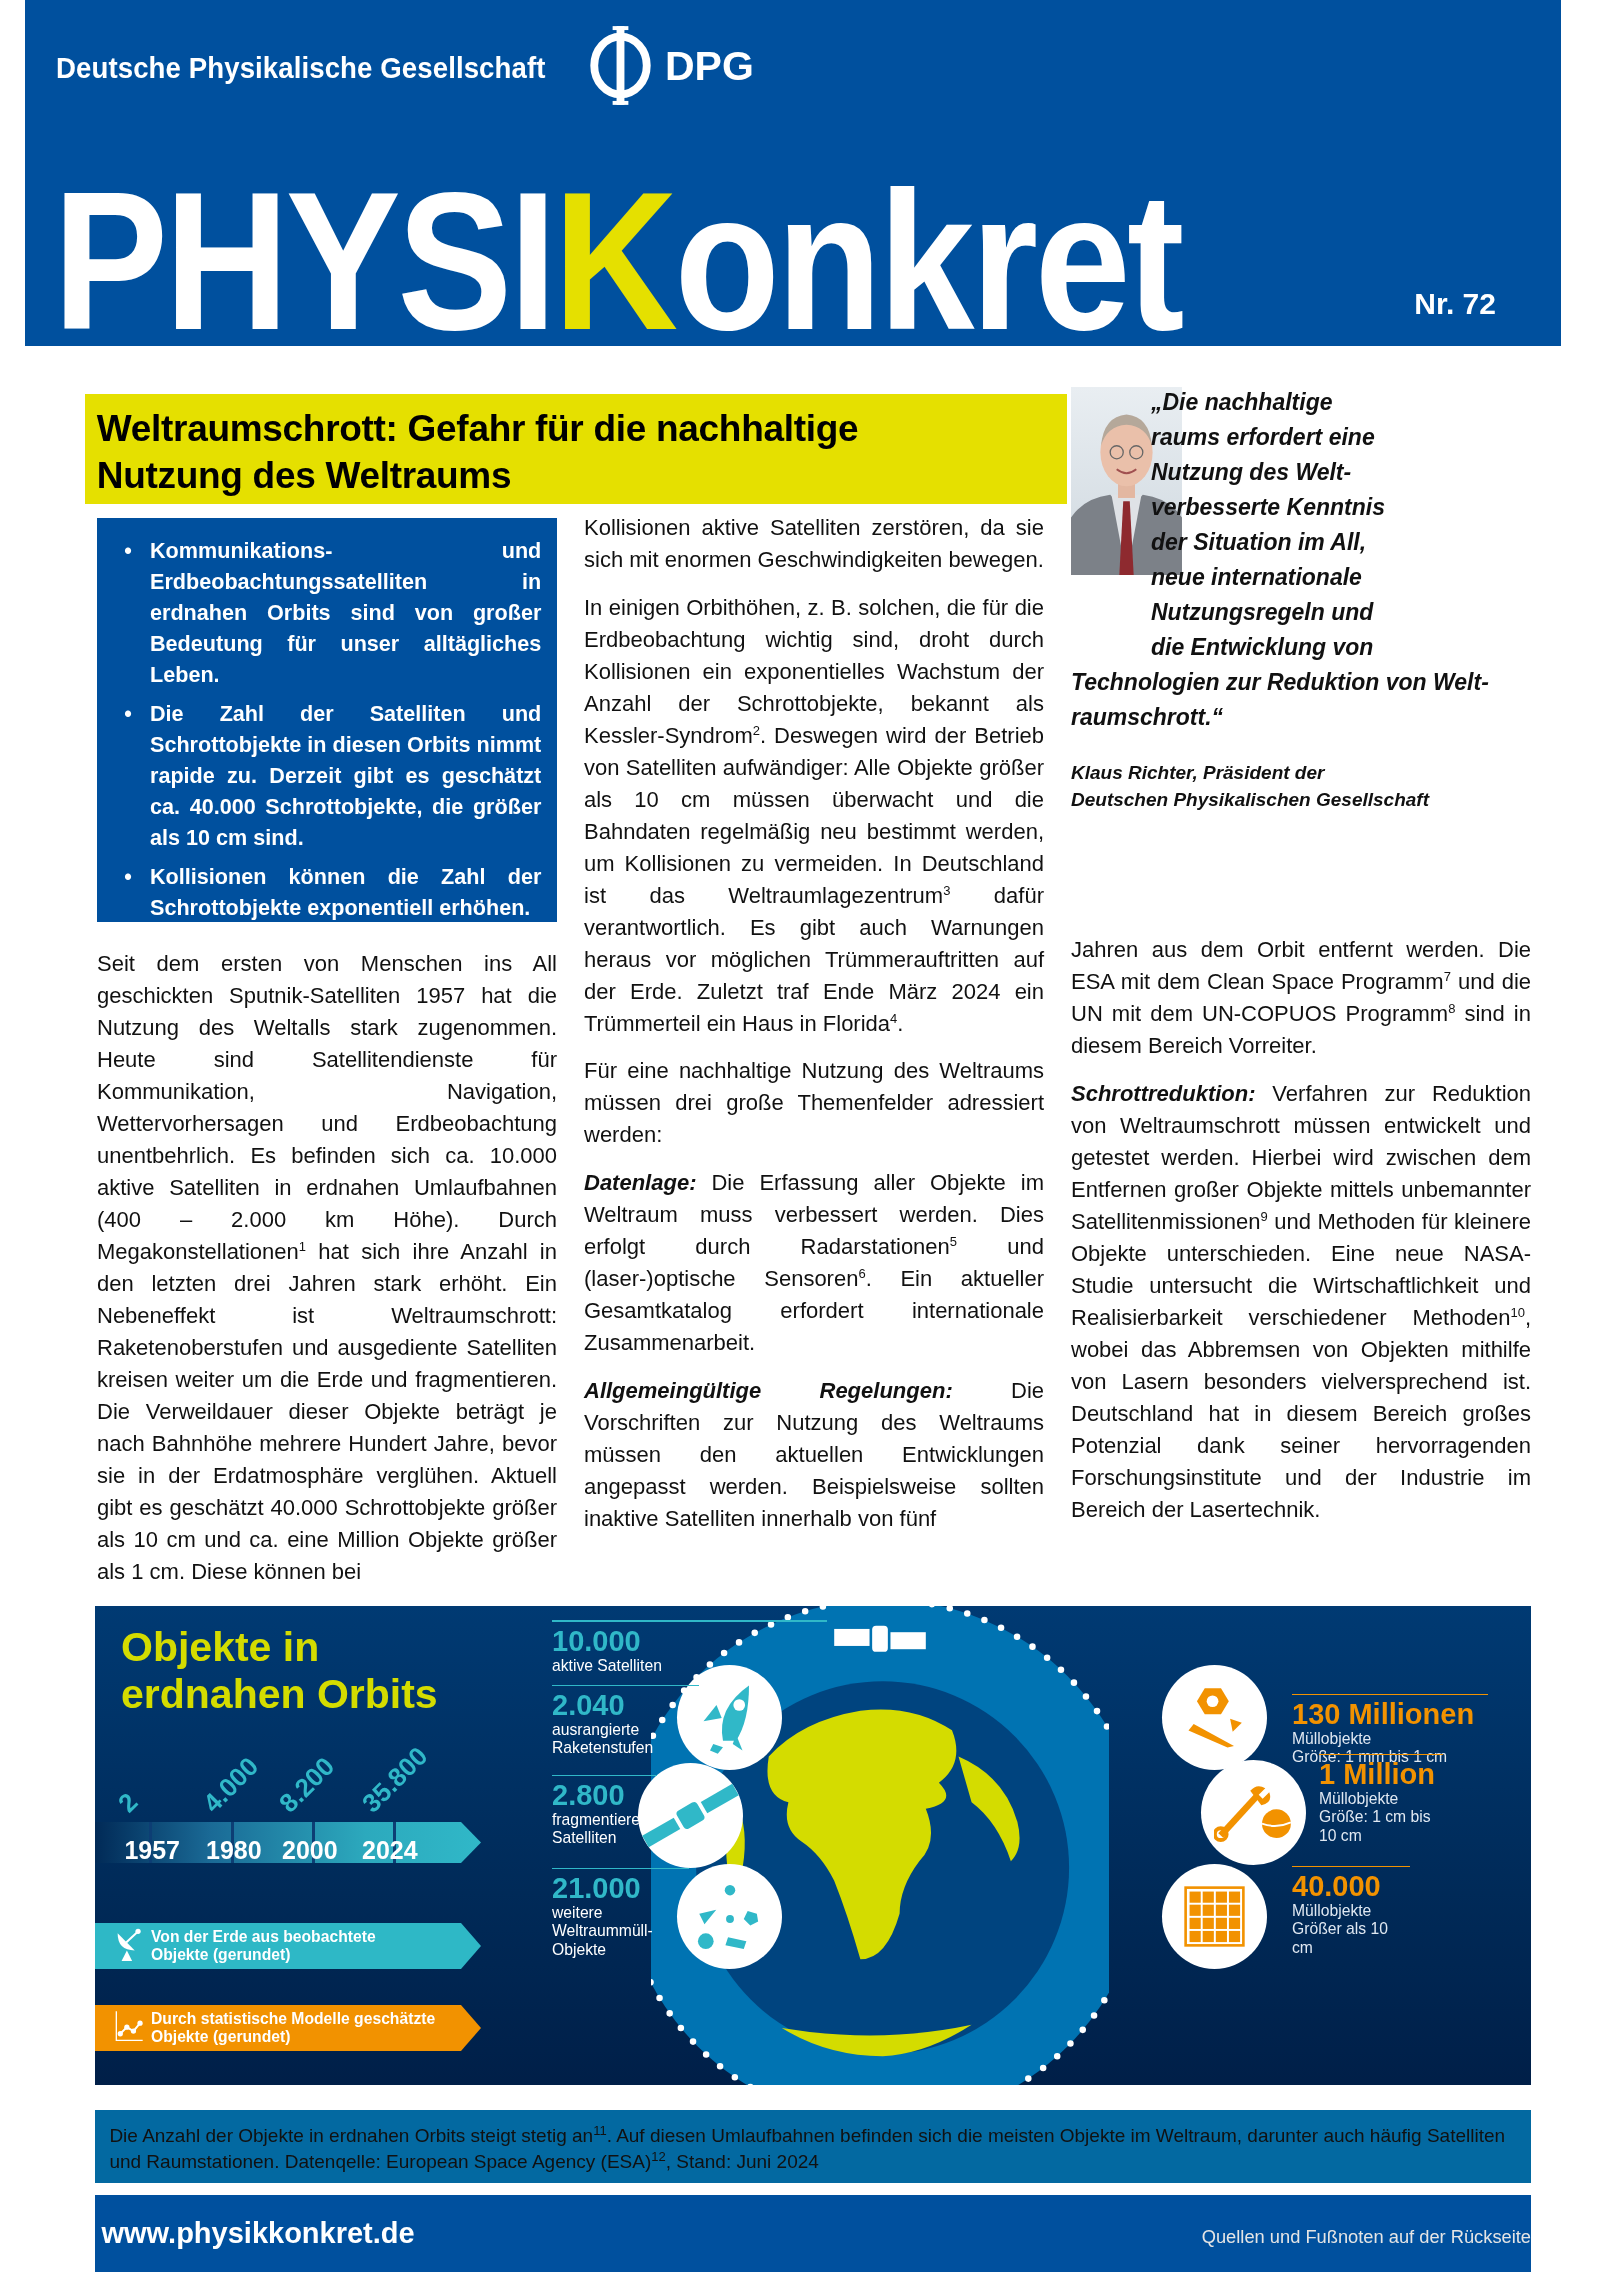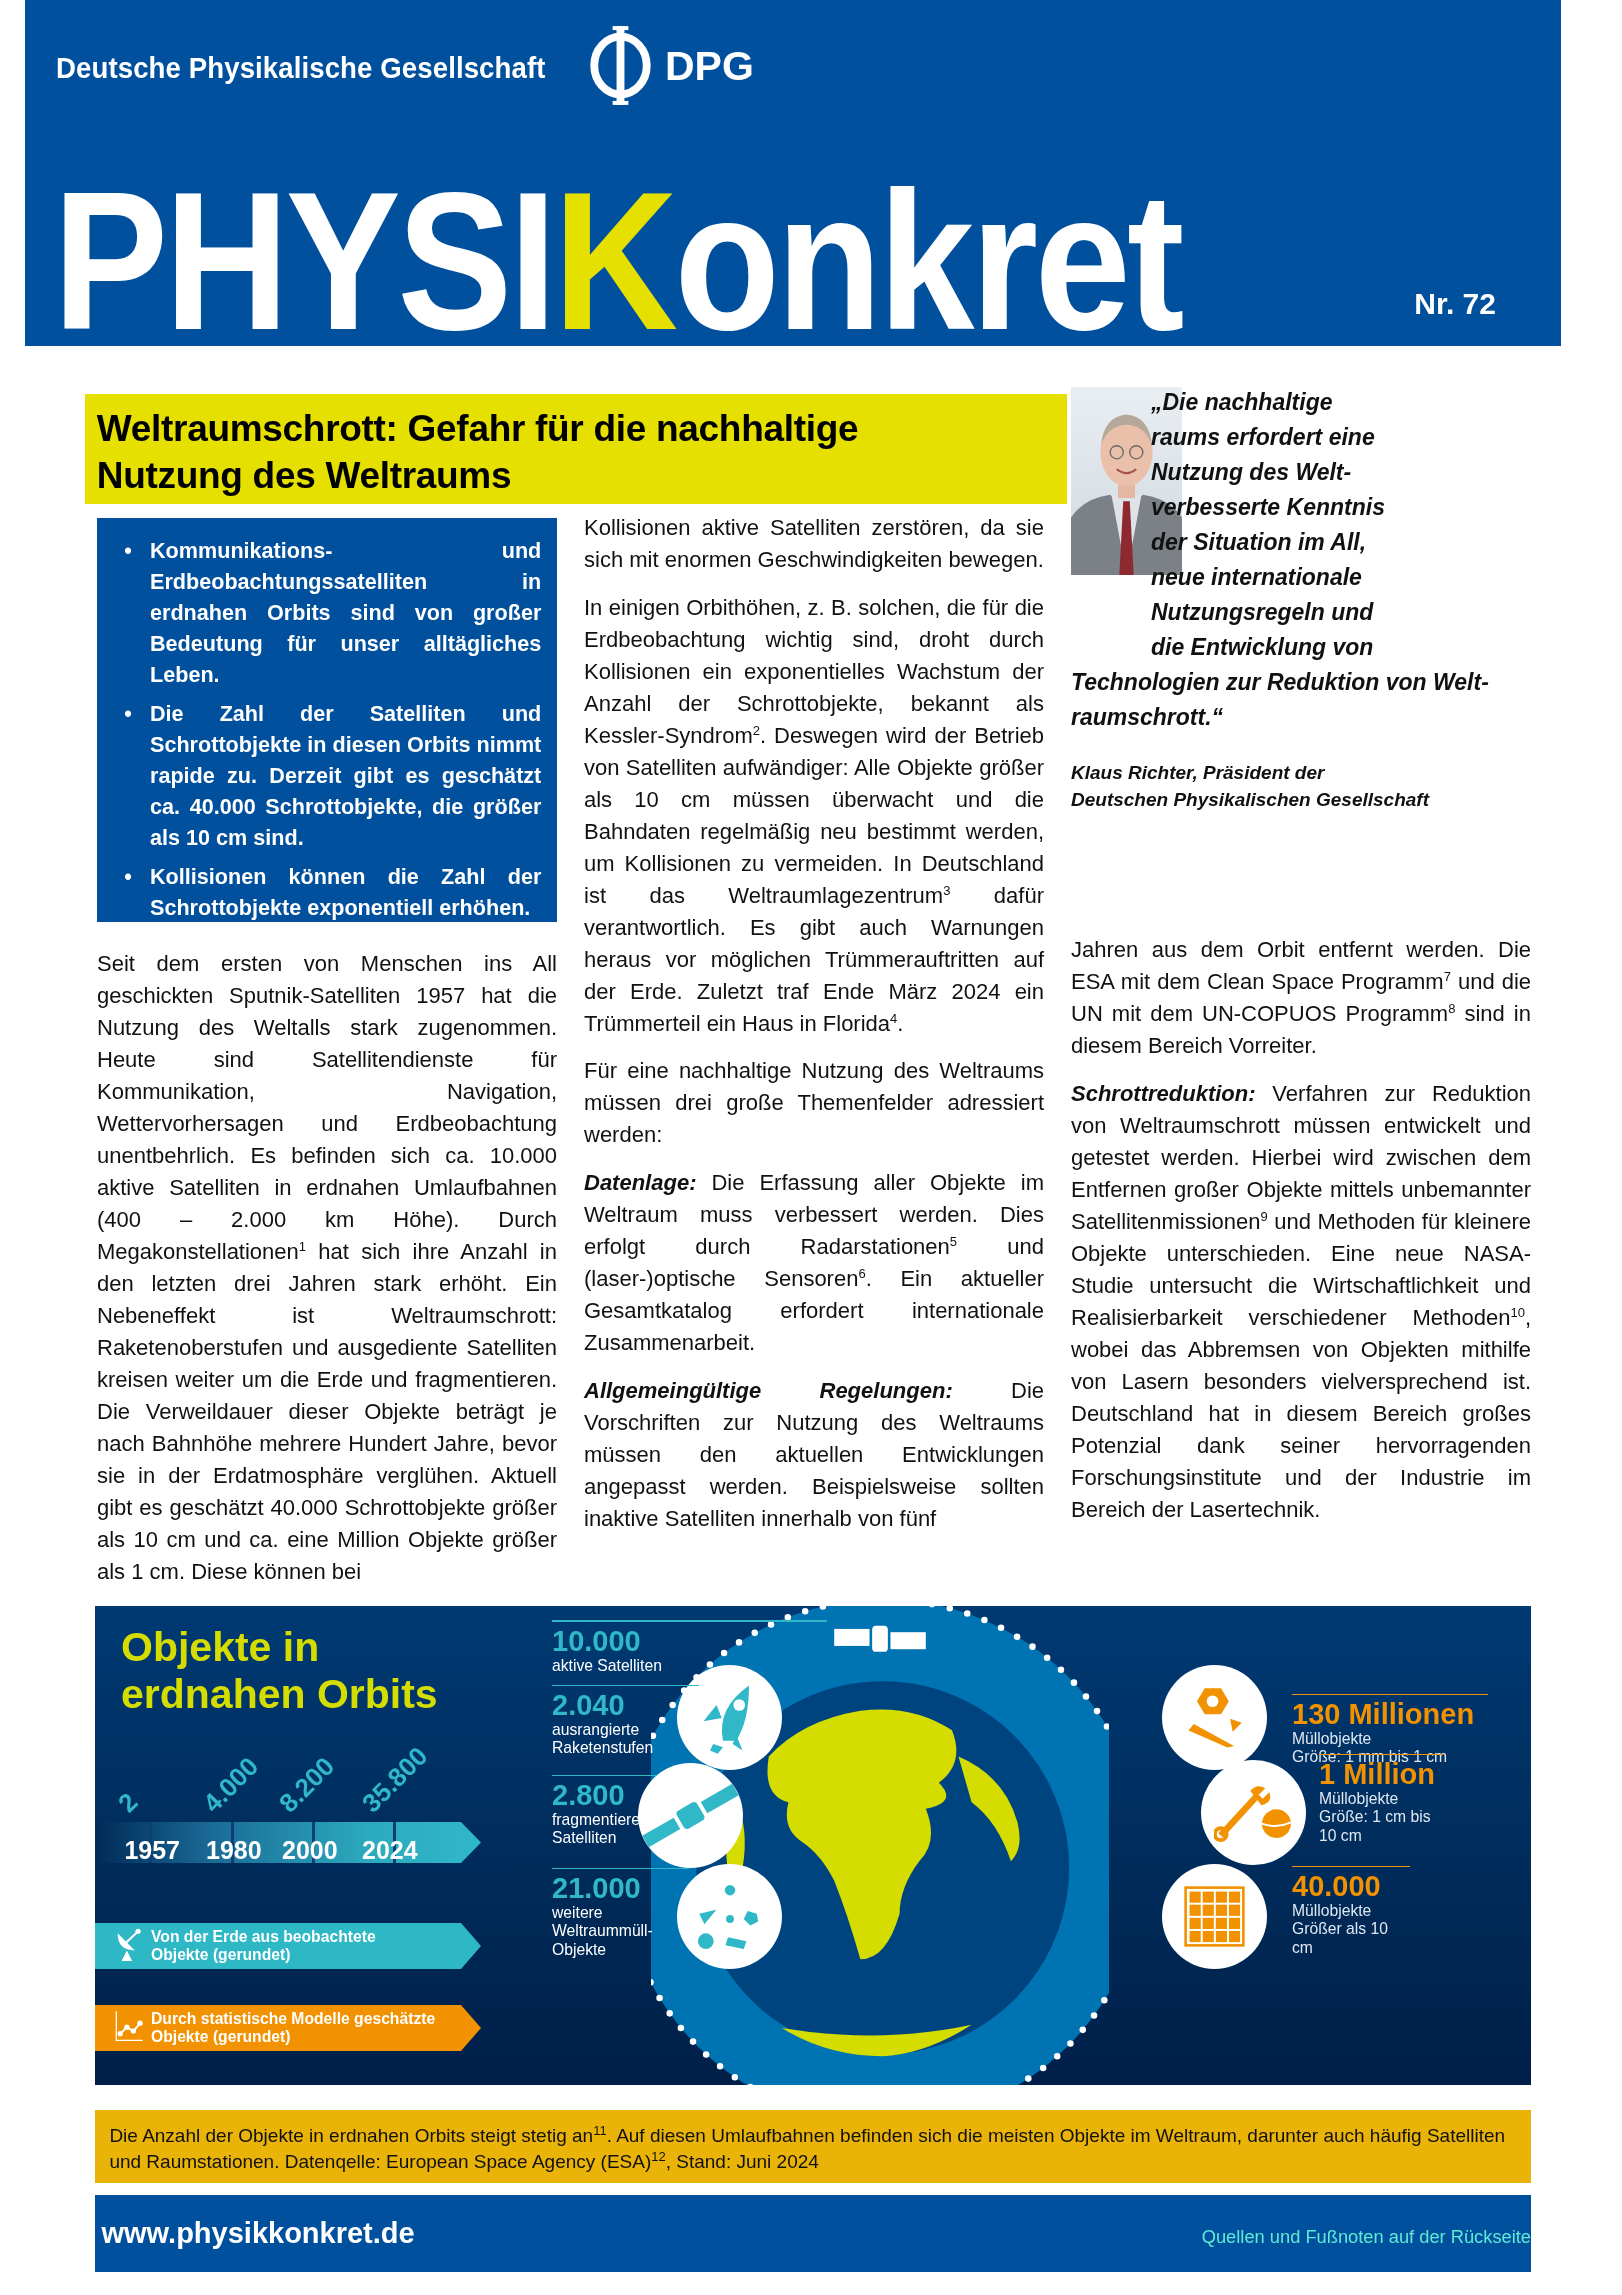--- a/index.html
+++ b/index.html
@@ -51,24 +51,24 @@
   .stat .line { height: 1.3px; margin-bottom: 3.9px; }
   .stat .num { font: bold 29px/31px "Liberation Sans", sans-serif; }
   .stat .desc { font: 15.7px/18.3px "Liberation Sans", sans-serif; color: #fff; }
   .stat.left .num { color: #30b8c8; }
   .stat.left .line { background: #30b8c8; }
   .stat.right .num { color: #f29200; }
   .stat.right .line { background: #f29200; }
   .stat.right .desc { color: #dfe8f2; }
   .bubble { position: absolute; width: 105px; height: 105px; border-radius: 50%; background: #fff; display: flex; align-items: center; justify-content: center; }
 
-  .caption { position: absolute; left: 95px; top: 2110px; width: 1436px; height: 73px; background: #eab308; padding: 13px 14.4px; font: 19px/26px "Liberation Sans", sans-serif; color: #111; transform-origin: left; }
+  .caption { position: absolute; left: 95px; top: 2110px; width: 1436px; height: 73px; background: #0369a1; padding: 13px 14.4px; font: 19px/26px "Liberation Sans", sans-serif; color: #111; transform-origin: left; }
   .footer { position: absolute; left: 95px; top: 2195px; width: 1436px; height: 77px; background: #00509e; }
   .footer .url { position: absolute; left: 6.5px; top: 22px; font: bold 29px "Liberation Sans", sans-serif; color: #fff; }
-  .footer .note { position: absolute; right: 0px; top: 31px; font: 18.3px "Liberation Sans", sans-serif; color: #5eead4; }
+  .footer .note { position: absolute; right: 0px; top: 31px; font: 18.3px "Liberation Sans", sans-serif; color: #e5e5e5; }
 </style>
 </head>
 <body>
 
 <div class="header">
   <div class="org-name">Deutsche Physikalische Gesellschaft</div>
   <svg class="phi" viewBox="0 0 96 120">
     <rect x="36" y="0" width="24" height="6" fill="#fff"></rect>
     <rect x="36" y="114" width="24" height="6" fill="#fff"></rect>
     <rect x="42" y="0" width="12" height="120" fill="#fff"></rect>

